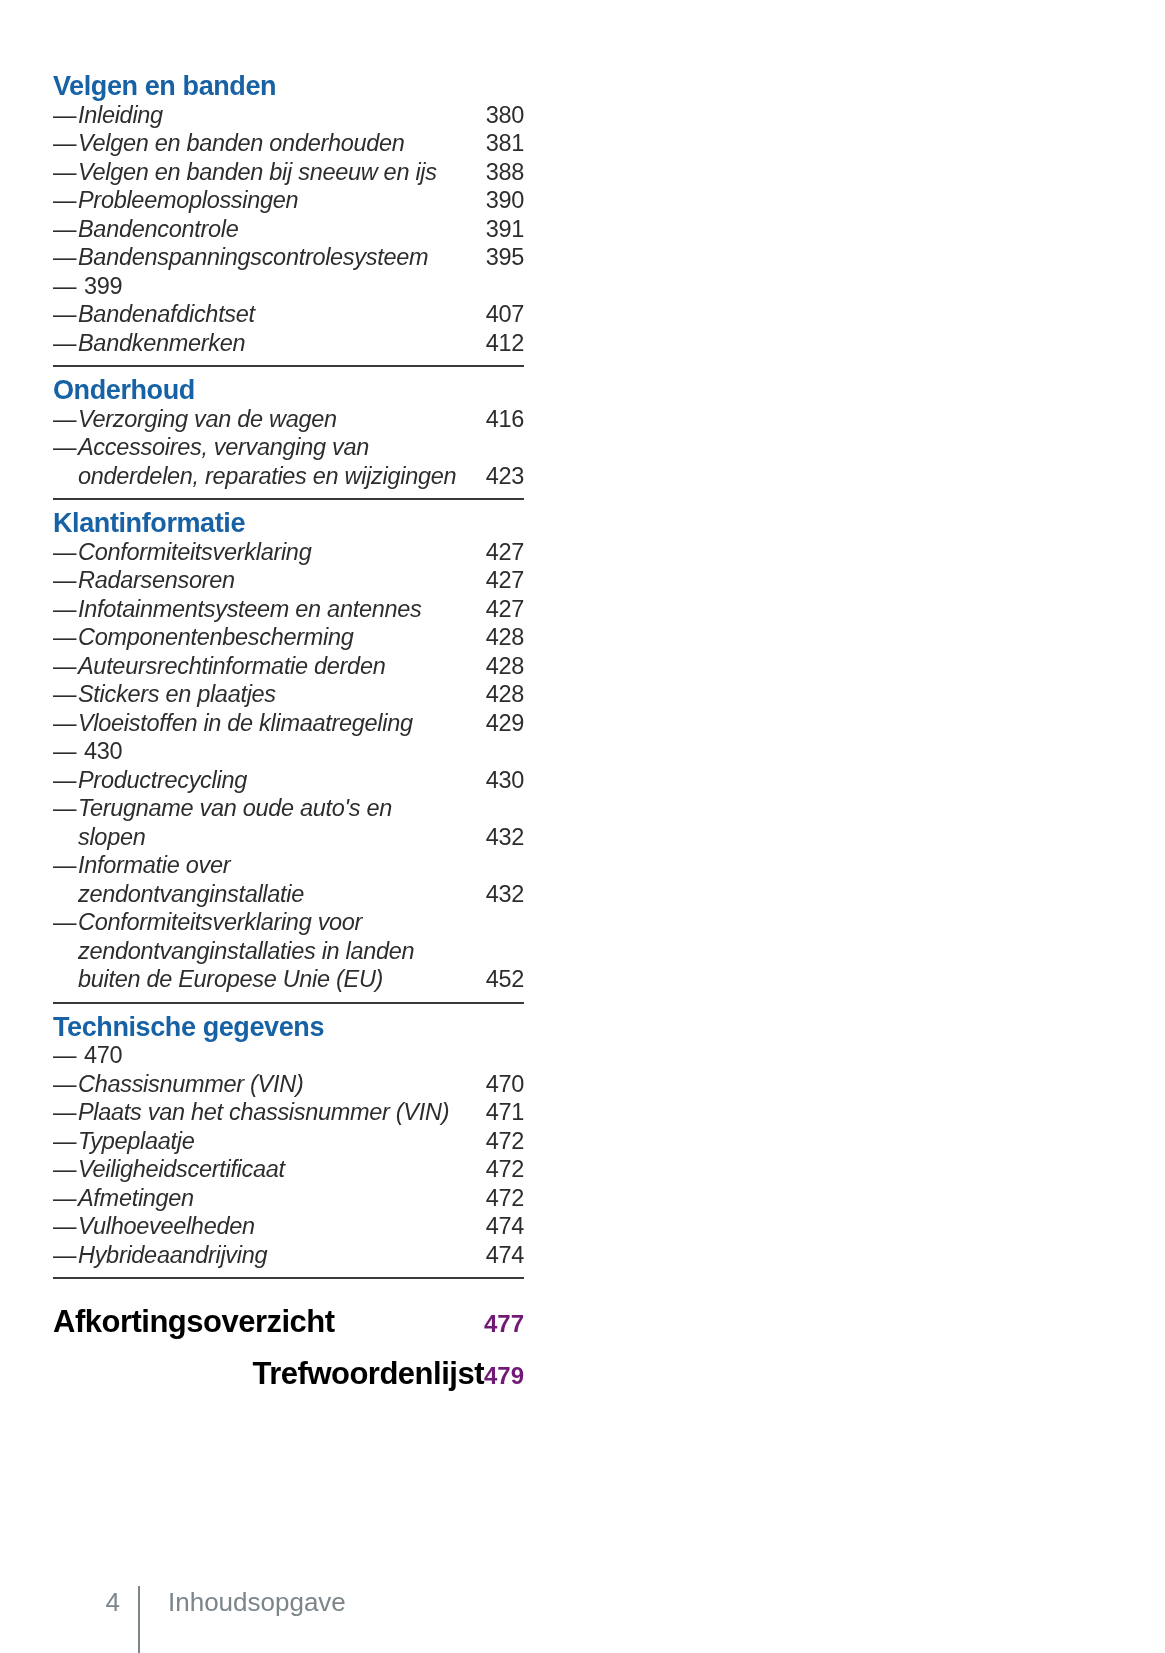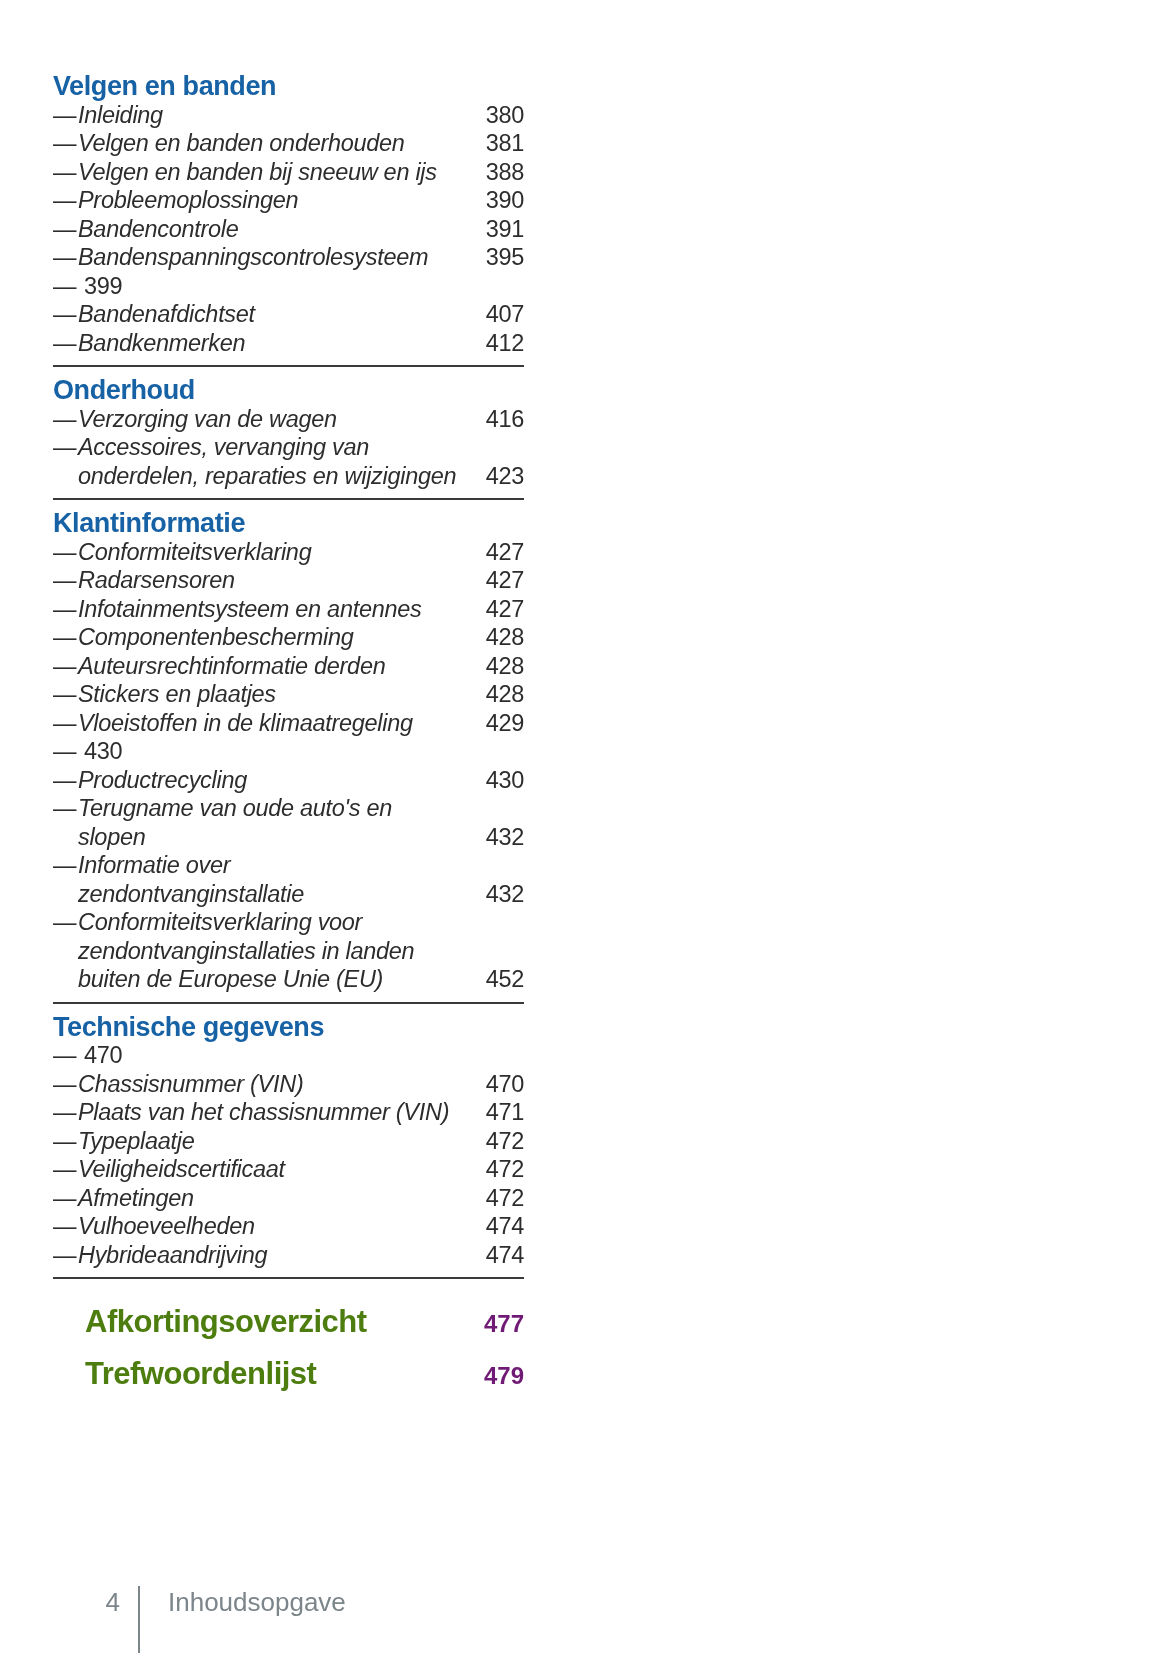--- a/index.html
+++ b/index.html
@@ -56,29 +56,28 @@
     display:flex;
     align-items:flex-end;
     margin-left:6px;
     flex-shrink:0;
   }
   .major-entry{
     display:flex;
     align-items:baseline;
   }
   .major-entry.first{margin-top:26px;}
-  .major-entry.next{margin-top:19px;}
+  .major-entry.next{margin-top:19px;text-align:right;}
   .major-label{
     flex:1;
     font-size:31px;
     line-height:33px;
     font-weight:900;
     letter-spacing:-0.5px;
-    color:#4d7c0f;
-    margin-left:32px;
+    color:#000000;
   }
   .major-page{
     font-size:24px;
     font-weight:700;
     color:#701a75;
     flex-shrink:0;
   }
   .page-footer{
     position:absolute;
     left:88px;top:1586px;

